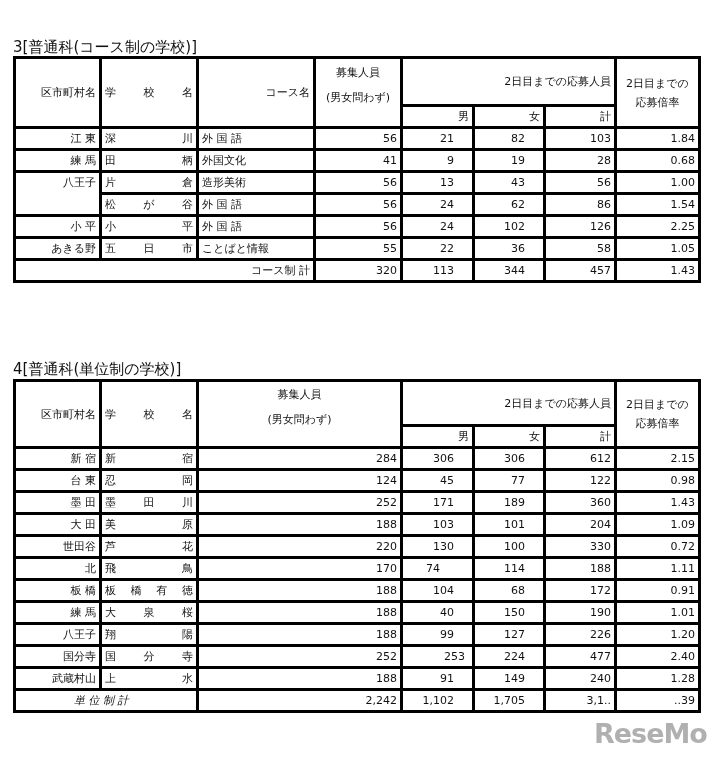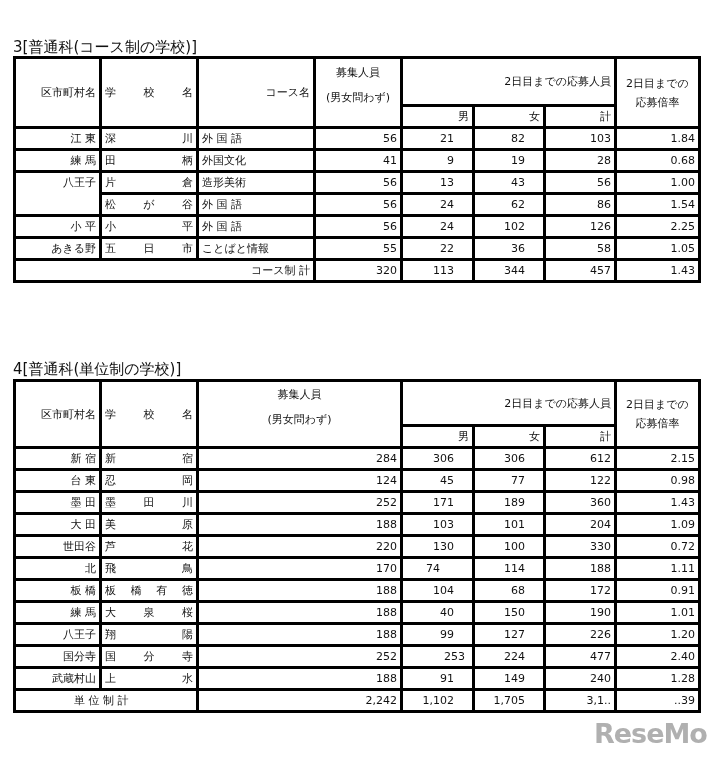--- a/index.html
+++ b/index.html
@@ -363,21 +363,21 @@
         </td>
         <td class="r">188</td>
         <td class="r" style="padding-right:18px">91</td>
         <td class="r" style="padding-right:18px">149</td>
         <td class="r">240</td>
         <td class="r">1.28</td>
       </tr>
     </tbody>
   <tbody>
       <tr>
-    <td colspan="2" class="l" style="padding-left:58px;">単 位 制 計</td>
+    <td colspan="2" class="l" style="padding-left:58px;font-style:italic;">単 位 制 計</td>
     <td class="r">2,242</td>
     <td class="r" style="padding-right:18px">1,102</td>
     <td class="r" style="padding-right:18px">1,705</td>
     <td class="r">3,1..</td>
     <td class="r">..39</td>
   </tr>
 </tbody>
   </table>
 
 <div class="watermark">ReseMom</div>

